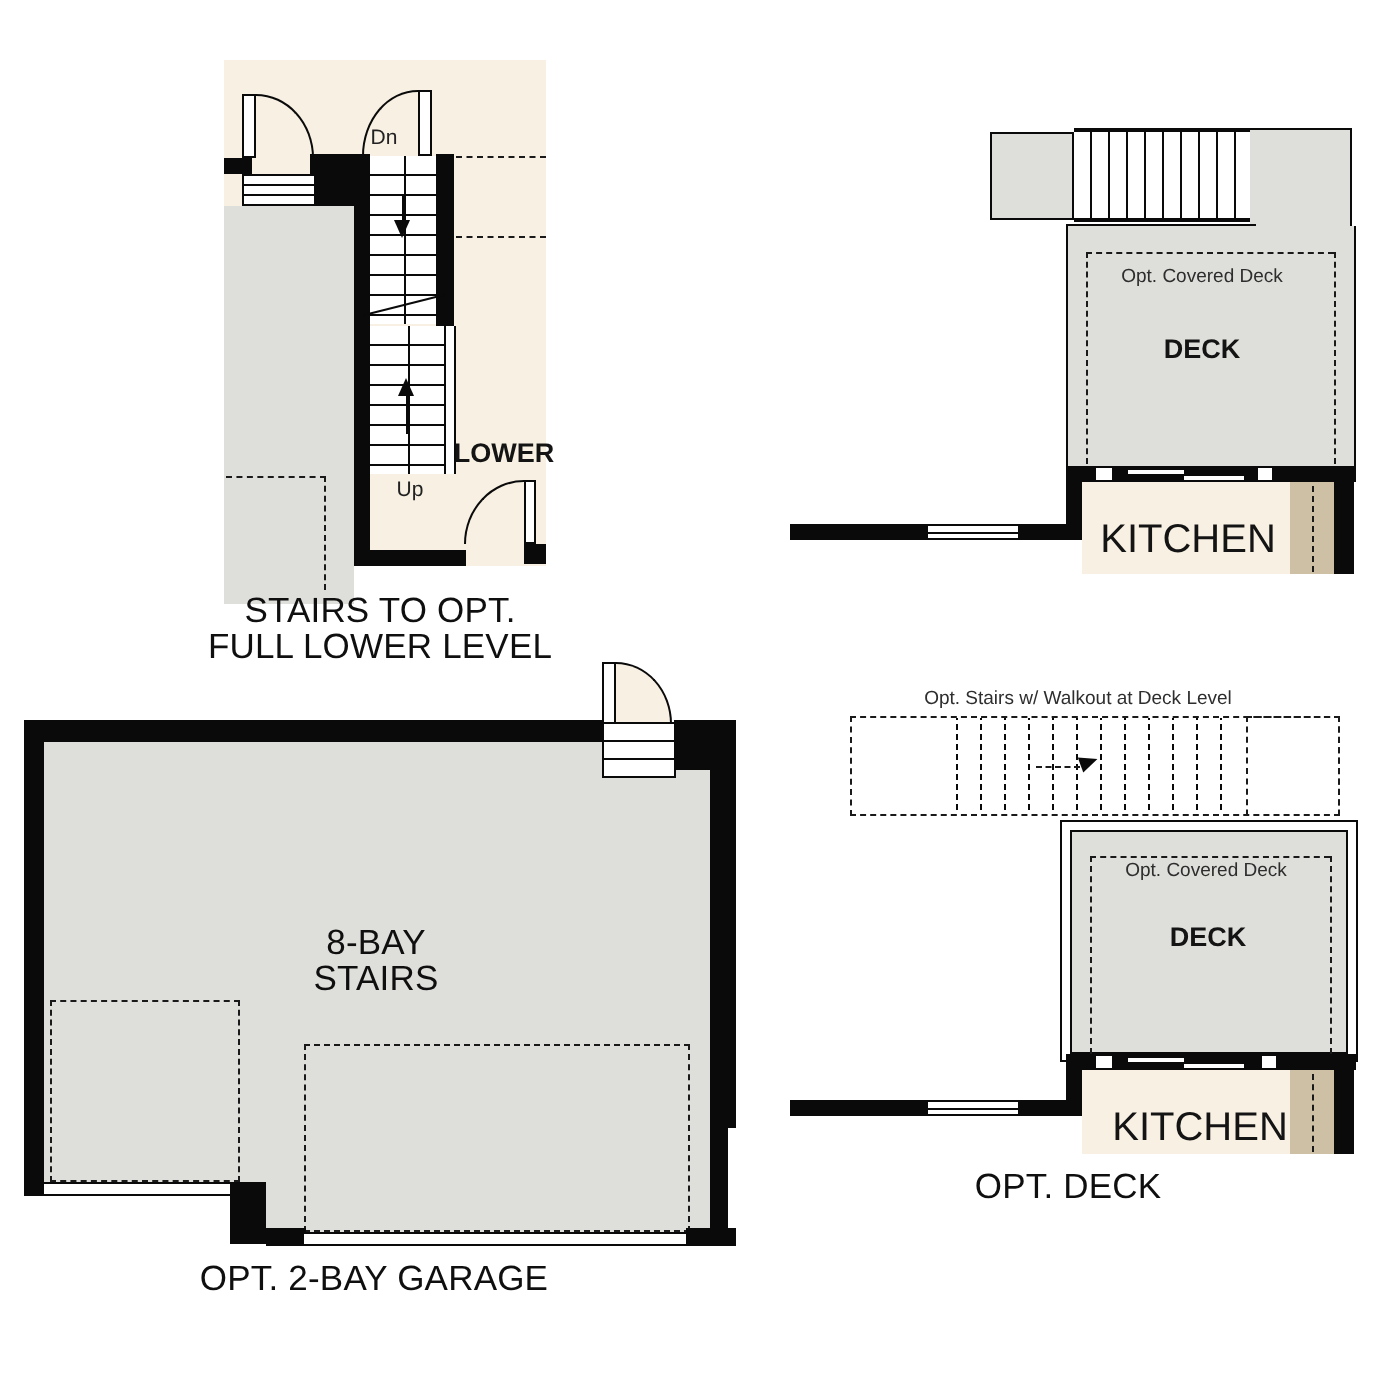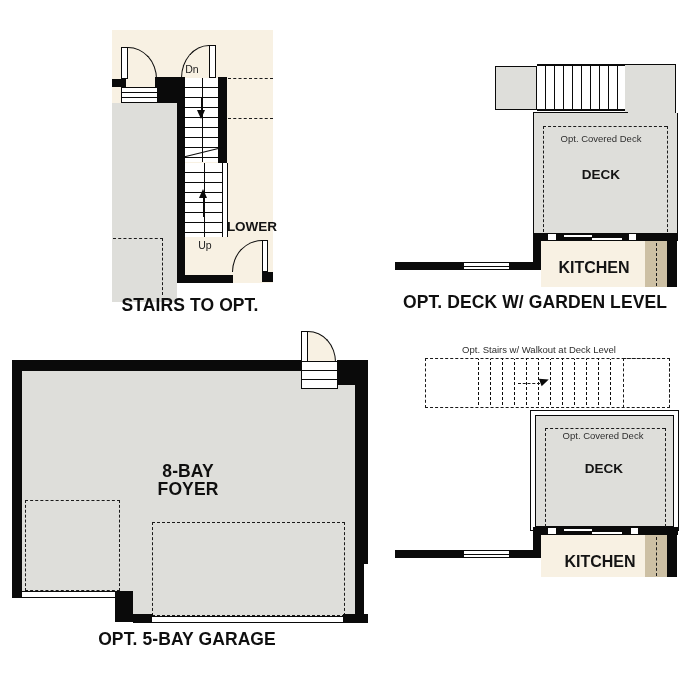--- a/index.html
+++ b/index.html
@@ -37,22 +37,22 @@
   .panel{position:absolute;background:#fff;border:1px solid #0a0a0a}
   .win{position:absolute;background:#fff;border:1px solid #0a0a0a}
   .win i{position:absolute;left:0;right:0;top:45%;height:1px;background:#0a0a0a}
   .triD{position:absolute;width:0;height:0;border-left:4px solid transparent;border-right:4px solid transparent;border-top:9px solid #0a0a0a}
   .triU{position:absolute;width:0;height:0;border-left:4px solid transparent;border-right:4px solid transparent;border-bottom:9px solid #0a0a0a}
   .triR{position:absolute;width:0;height:0;border-top:4px solid transparent;border-bottom:4px solid transparent;border-left:9px solid #0a0a0a}
   .t{position:absolute;transform:translateX(-50%);white-space:nowrap;color:#141414}
   .t9{font-size:9.5px;color:#2e2e2e}
   .t10{font-size:10.5px;color:#222}
   .t13{font-size:13.5px;font-weight:700}
-  .t15{font-size:16px;font-weight:700}
-  .cap{font-size:17.5px;font-weight:700;letter-spacing:.1px;color:#0f0f0f}
+  .t15{font-size:20px;font-weight:400}
+  .cap{font-size:17.5px;font-weight:400;letter-spacing:.1px;color:#0f0f0f}
 </style>
 </head>
 <body>
 
 <div id="canvas">
 
   <section>
     <div class="cream" style="left:112px;top:30px;width:161px;height:253px"></div>
     <div class="gray" style="left:112px;top:103px;width:65px;height:199px"></div>
     <div class="dh" style="left:228px;top:78px;width:45px"></div>
@@ -81,20 +81,21 @@
     <div class="arcTR" style="left:128px;top:47px;width:29px;height:32px"></div>
     <div class="steps steps5" style="left:121px;top:87px;width:37px;height:16px"></div>
     <div class="leaf" style="left:209px;top:45px;width:7px;height:33px"></div>
     <div class="arcTL" style="left:181px;top:45px;width:28px;height:33px"></div>
     <div class="leaf" style="left:262px;top:240px;width:6px;height:32px"></div>
     <div class="arcTL" style="left:232px;top:240px;width:30px;height:32px"></div>
     <div class="t t10" style="left:192px;top:63px">Dn</div>
     <div class="t t10" style="left:205px;top:239px">Up</div>
     <div class="t t13" style="left:252px;top:219px">LOWER</div>
     <div class="t cap" style="left:190px;top:295px">STAIRS TO OPT.</div>
+    <div class="t cap" style="left:190px;top:313px">FULL LOWER LEVEL</div>
   </section>
 
   <section>
     <div class="gray b" style="left:495px;top:66px;width:42px;height:44px"></div>
     <div class="vtreads" style="left:537px;top:64px;width:88px;height:46px;border-top:2px solid #0a0a0a;border-bottom:1px solid #0a0a0a"></div>
     <div class="dbl" style="left:537px;top:110px;width:92px;height:5px"></div>
     <div class="gray" style="left:625px;top:64px;width:51px;height:50px;border-top:1px solid #0a0a0a;border-right:1px solid #0a0a0a"></div>
     <div class="gray" style="left:533px;top:113px;width:145px;height:120px;border-left:1px solid #0a0a0a;border-right:1px solid #0a0a0a"></div>
     <div class="hl" style="left:533px;top:112px;width:95px"></div>
     <div class="dh" style="left:543px;top:126px;width:124px"></div>
@@ -110,21 +111,20 @@
     <div class="cream" style="left:541px;top:241px;width:104px;height:46px"></div>
     <div class="wall" style="left:533px;top:241px;width:8px;height:21px"></div>
     <div class="wall" style="left:395px;top:262px;width:146px;height:8px"></div>
     <div class="win" style="left:463px;top:262px;width:47px;height:8px">
         <i></i>
       </div>
     <div class="tan" style="left:645px;top:241px;width:22px;height:46px"></div>
     <div class="dv" style="left:656px;top:243px;height:43px"></div>
     <div class="wall" style="left:667px;top:233px;width:10px;height:54px"></div>
     <div class="t t15" style="left:594px;top:259px">KITCHEN</div>
-    <div class="t cap" style="left:535px;top:292px">OPT. DECK W/ GARDEN LEVEL</div>
   </section>
 
   <section>
     <div class="gray" style="left:22px;top:371px;width:333px;height:221px"></div>
     <div class="gray" style="left:132px;top:592px;width:223px;height:27px"></div>
     <div class="dbox" style="left:25px;top:500px;width:95px;height:91px"></div>
     <div class="dbox" style="left:152px;top:522px;width:193px;height:94px"></div>
     <div class="wall" style="left:12px;top:360px;width:290px;height:11px"></div>
     <div class="wall" style="left:337px;top:360px;width:31px;height:25px"></div>
     <div class="wall" style="left:12px;top:360px;width:10px;height:238px"></div>
@@ -132,22 +132,22 @@
     <div class="wall" style="left:355px;top:564px;width:9px;height:59px"></div>
     <div class="wall" style="left:343px;top:614px;width:25px;height:9px"></div>
     <div class="dbl" style="left:22px;top:591px;width:96px;height:7px"></div>
     <div class="wall" style="left:115px;top:591px;width:18px;height:31px"></div>
     <div class="wall" style="left:133px;top:614px;width:20px;height:9px"></div>
     <div class="dbl" style="left:152px;top:616px;width:191px;height:7px"></div>
     <div class="leaf" style="left:301px;top:331px;width:7px;height:31px"></div>
     <div class="arcTR" style="left:308px;top:331px;width:28px;height:31px;background:var(--cream,#f8f1e3)"></div>
     <div class="steps" style="left:301px;top:361px;width:37px;height:28px"></div>
     <div class="t cap" style="left:188px;top:461px">8-BAY</div>
-    <div class="t cap" style="left:188px;top:479px">FOYER</div>
-    <div class="t cap" style="left:187px;top:629px">OPT. 5-BAY GARAGE</div>
+    <div class="t cap" style="left:188px;top:479px">STAIRS</div>
+    <div class="t cap" style="left:187px;top:629px">OPT. 2-BAY GARAGE</div>
   </section>
 
   <section>
     <div class="t t9" style="left:539px;top:344px">Opt. Stairs w/ Walkout at Deck Level</div>
     <div class="dbox" style="left:425px;top:358px;width:245px;height:50px"></div>
     <div class="dtreads" style="left:467px;top:359px;width:151px;height:48px"></div>
     <div class="dbox" style="left:623px;top:358px;width:47px;height:55px"></div>
     <div class="dh" style="left:518px;top:383px;width:22px"></div>
     <div class="triR" style="left:540px;top:377px;transform:rotate(-20deg)"></div>
     <div class="white b" style="left:530px;top:410px;width:149px;height:121px"></div>
@@ -165,15 +165,16 @@
     <div class="cream" style="left:541px;top:535px;width:104px;height:42px"></div>
     <div class="wall" style="left:533px;top:535px;width:8px;height:23px"></div>
     <div class="wall" style="left:395px;top:550px;width:146px;height:8px"></div>
     <div class="win" style="left:463px;top:550px;width:47px;height:8px">
         <i></i>
       </div>
     <div class="tan" style="left:645px;top:535px;width:22px;height:42px"></div>
     <div class="dv" style="left:656px;top:537px;height:39px"></div>
     <div class="wall" style="left:667px;top:528px;width:10px;height:49px"></div>
     <div class="t t15" style="left:600px;top:553px">KITCHEN</div>
+    <div class="t cap" style="left:534px;top:583px">OPT. DECK</div>
   </section>
 
 </div>
 
 </body></html>

